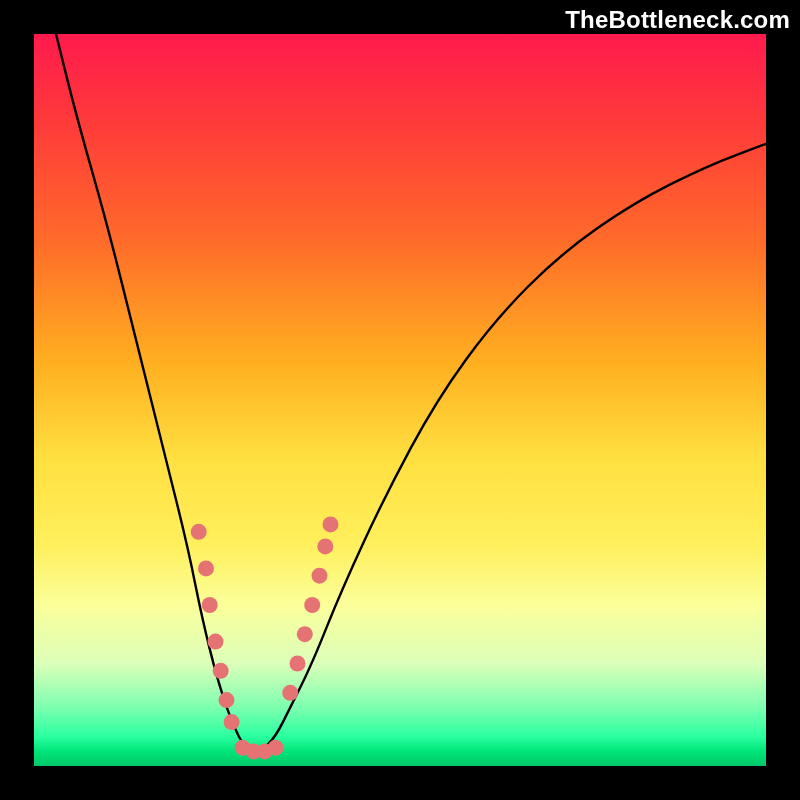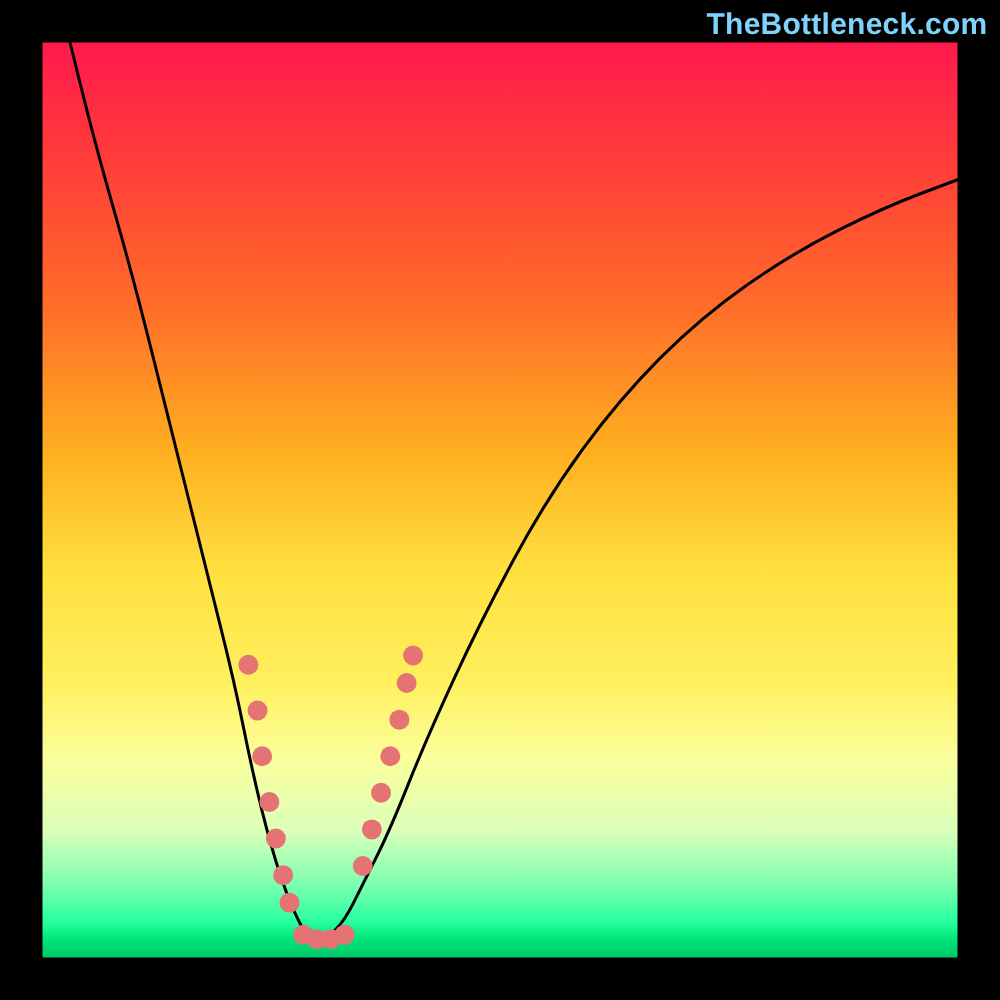--- a/index.html
+++ b/index.html
@@ -39,21 +39,21 @@
       #00c868 100%
     );
   }
   .watermark {
     position: absolute;
     top: 6px;
     right: 10px;
     font-family: Arial, Helvetica, sans-serif;
     font-size: 24px;
     font-weight: 600;
-    color: #7dd3fc;
+    color: #ffffff;
     letter-spacing: 0.2px;
     user-select: none;
   }
   svg.curve {
     position: absolute;
     left: 0;
     top: 0;
     width: 732px;
     height: 732px;
     overflow: visible;

